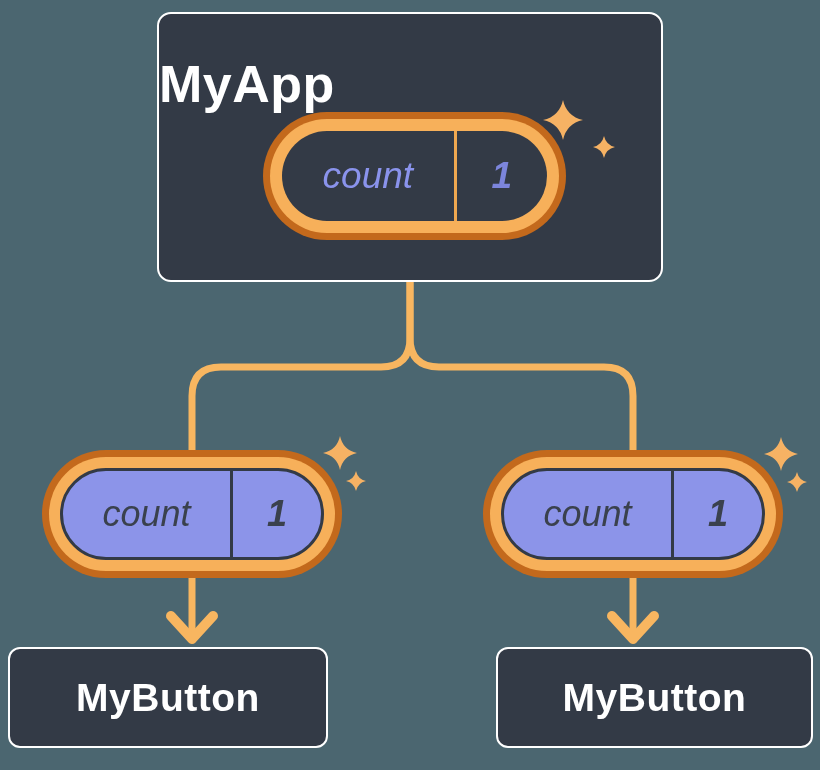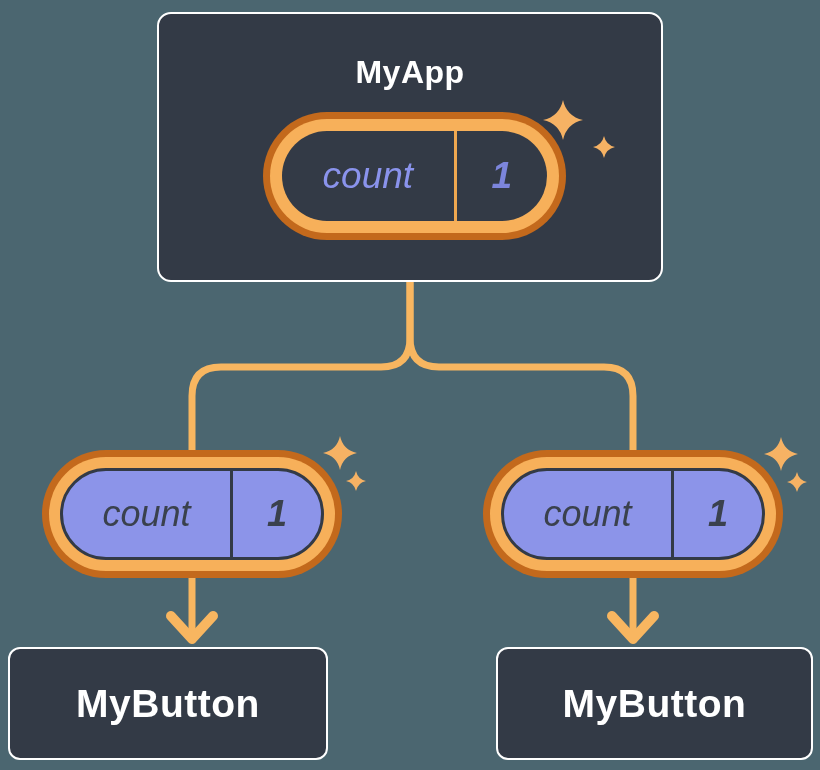--- a/index.html
+++ b/index.html
@@ -19,30 +19,30 @@
   
   .node {
     position: absolute;
     background: #333A46;
     border: 2.5px solid #FFFFFF;
     border-radius: 14px;
     box-sizing: border-box;
     z-index: 2;
   }
   .node-root { left: 157px; top: 12px; width: 506px; height: 270px; }
-  .node-child { border-radius: 12px; height: 113px; top: 647px;
+  .node-child { border-radius: 12px; height: 101px; top: 647px;
     display: flex; align-items: center; justify-content: center; text-align: center; }
   .node-child-left  { left: 8px;   width: 320px; }
   .node-child-right { left: 496px; width: 317px; }
   .node-title {
     position: absolute;
     left: 0; right: 0; top: 40px;
-    text-align: center;
+    text-align: left;
     color: #FFFFFF;
-    font-size: 32px;
+    font-size: 52px;
     font-weight: 600;
     letter-spacing: 0.5px;
   }
   .child-title {
     color: #FFFFFF;
     font-size: 39px;
     font-weight: 600;
     letter-spacing: 0.5px;
   }
   

